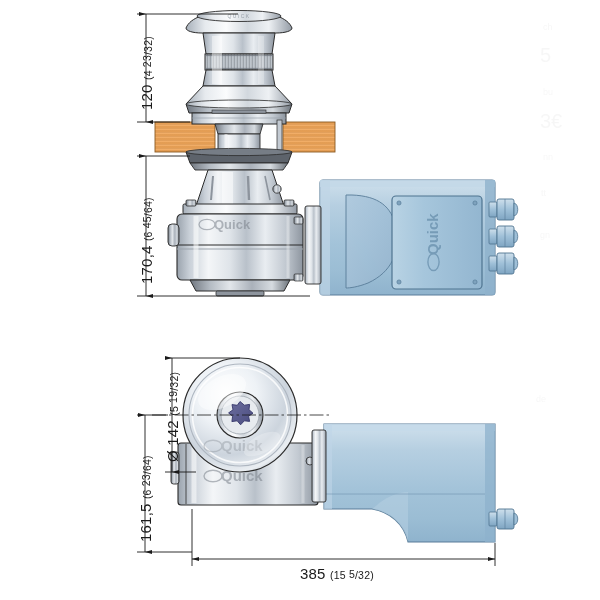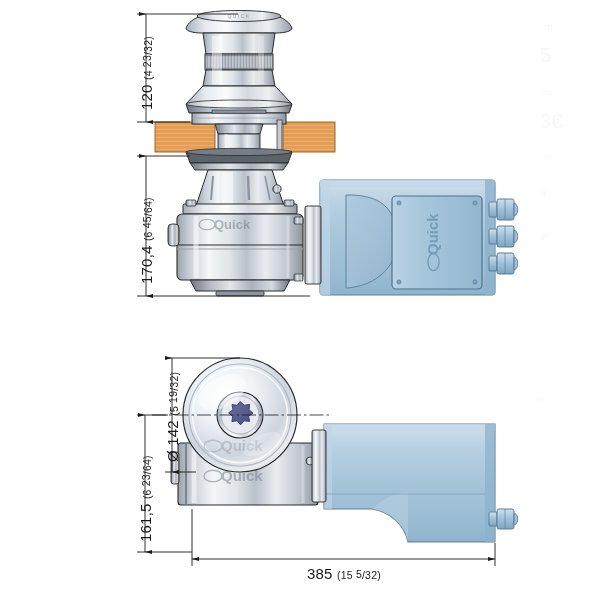--- a/index.html
+++ b/index.html
@@ -381,18 +381,18 @@
   <div class="dimtext vert" style="left:164px; top:462px; transform:rotate(-90deg);">
     <span>Ø </span><span>142</span>
     <span class="frac"><span>(5 </span><sup>19</sup>/<sub>32</sub><span>)</span></span>
   </div>
 
   <div class="dimtext vert" style="left:137px; top:542px; transform:rotate(-90deg);">
     <span>161,5</span>
     <span class="frac"><span>(6 </span><sup>23</sup>/<sub>64</sub><span>)</span></span>
   </div>
 
-  <div class="dimtext" style="left:307px; top:565px;">
+  <div class="dimtext" style="left:300px; top:565px;">
     <span>385</span>
     <span class="frac"><span>(15 </span><sup>5</sup>/<sub>32</sub><span>)</span></span>
   </div>
 
 </div>
 
 </body></html>

